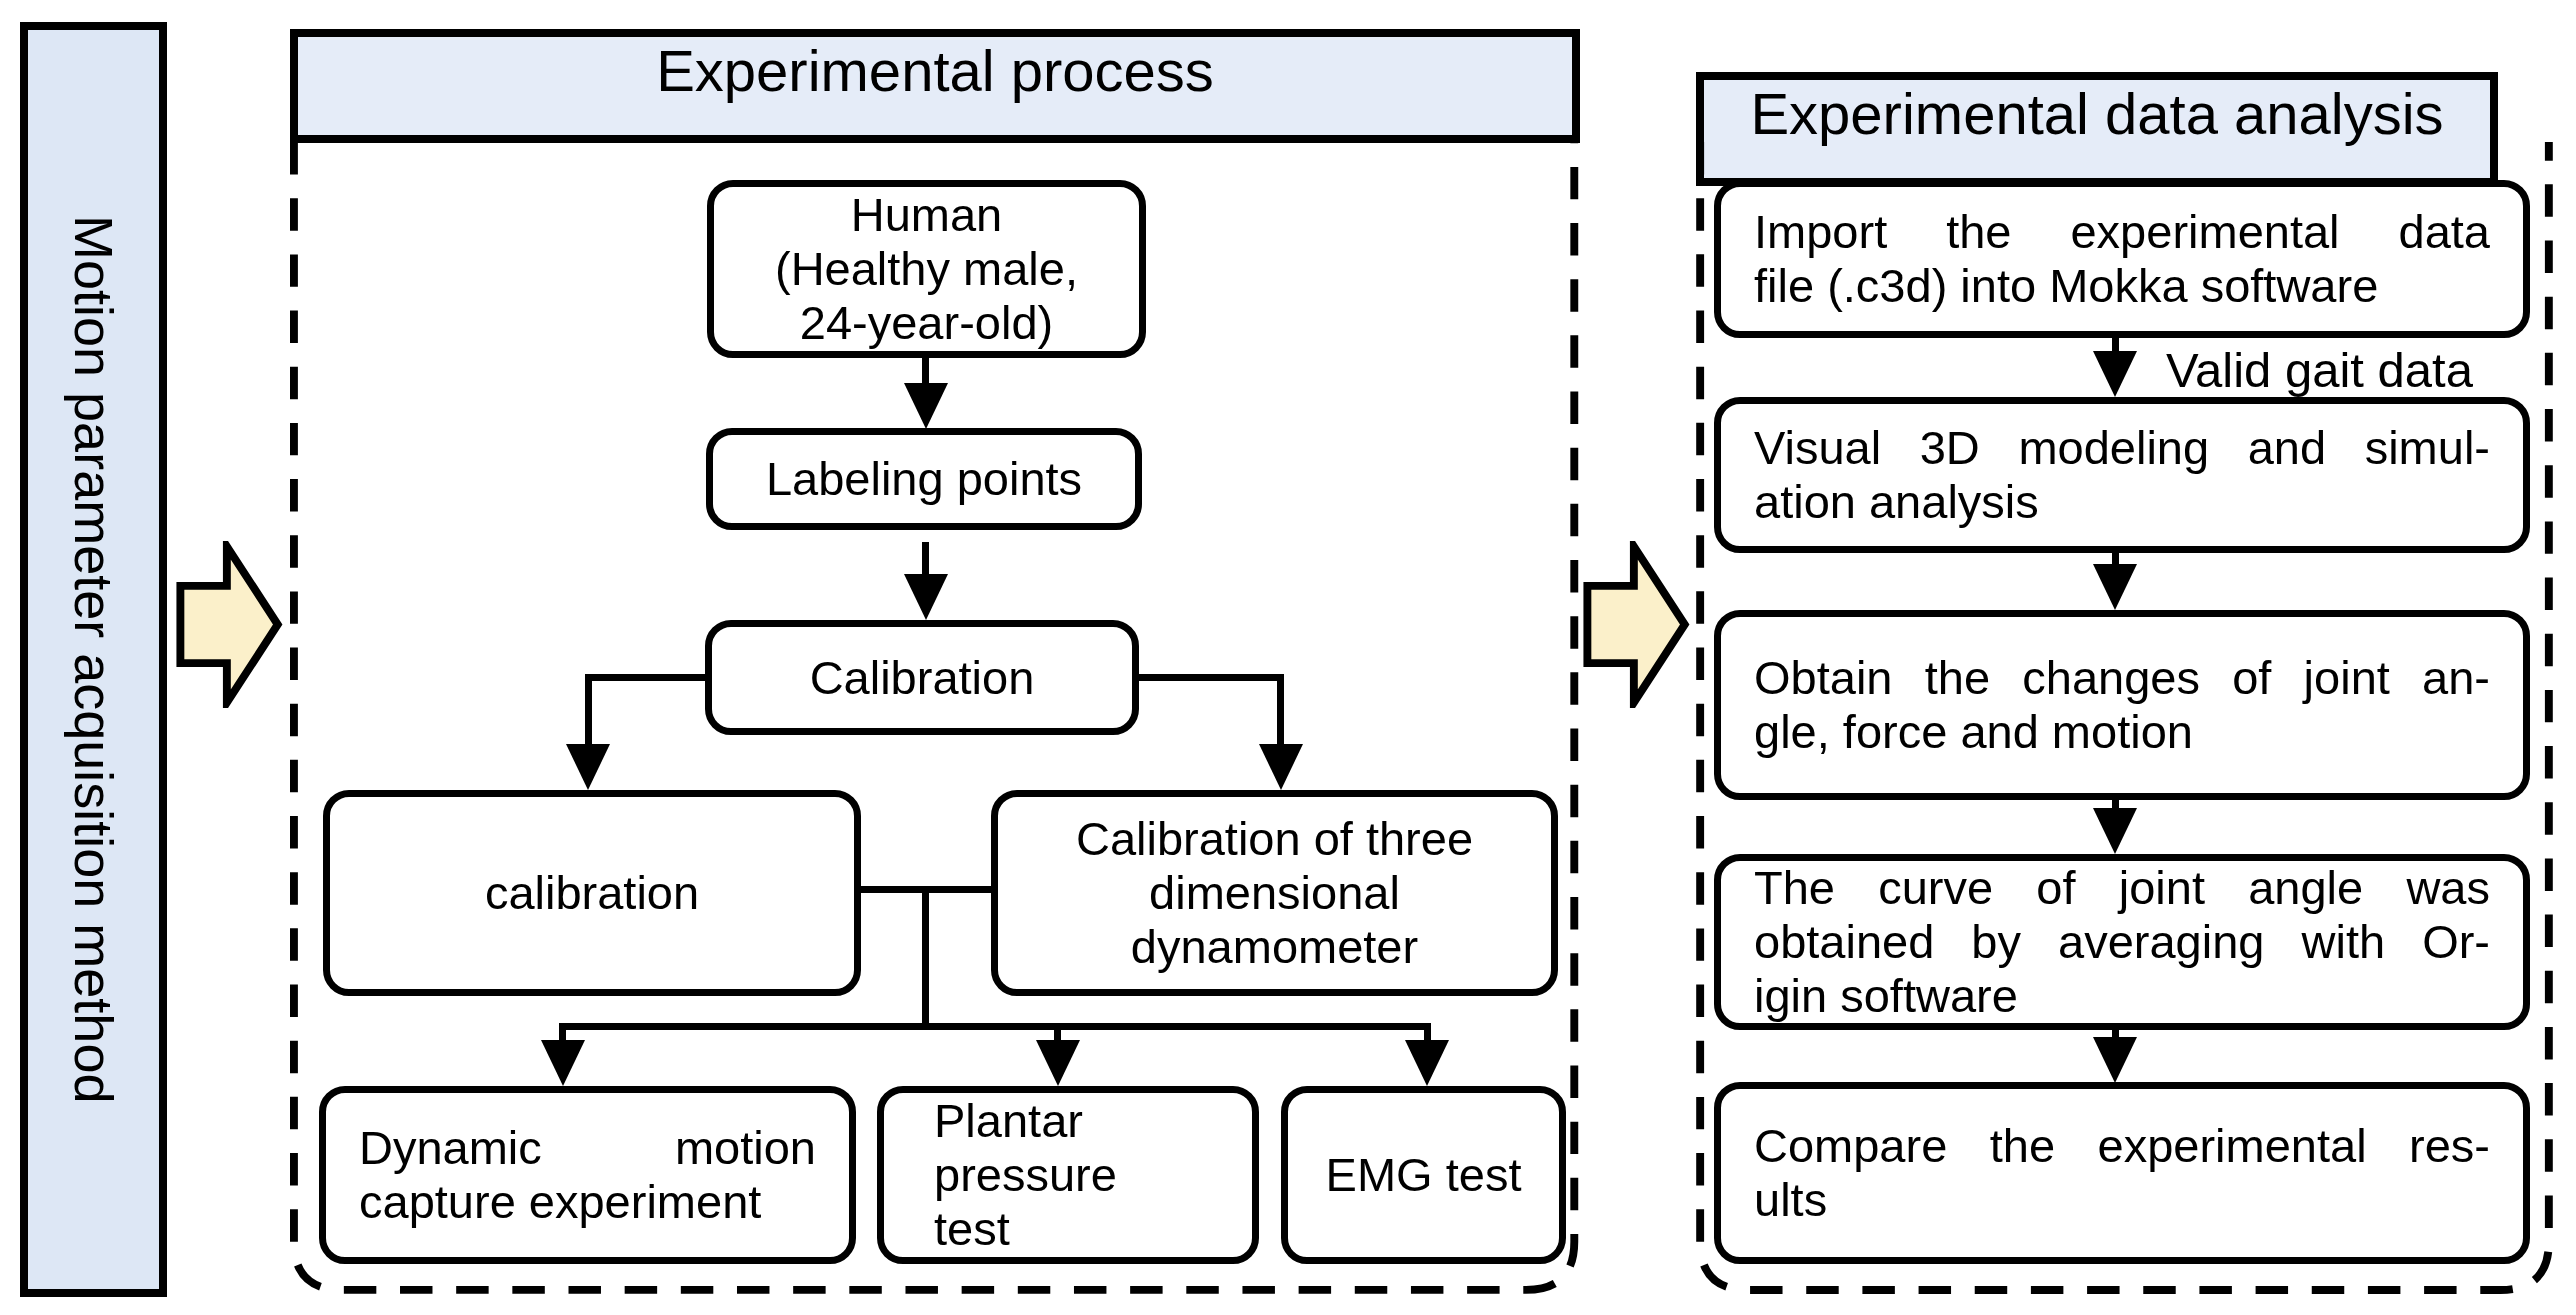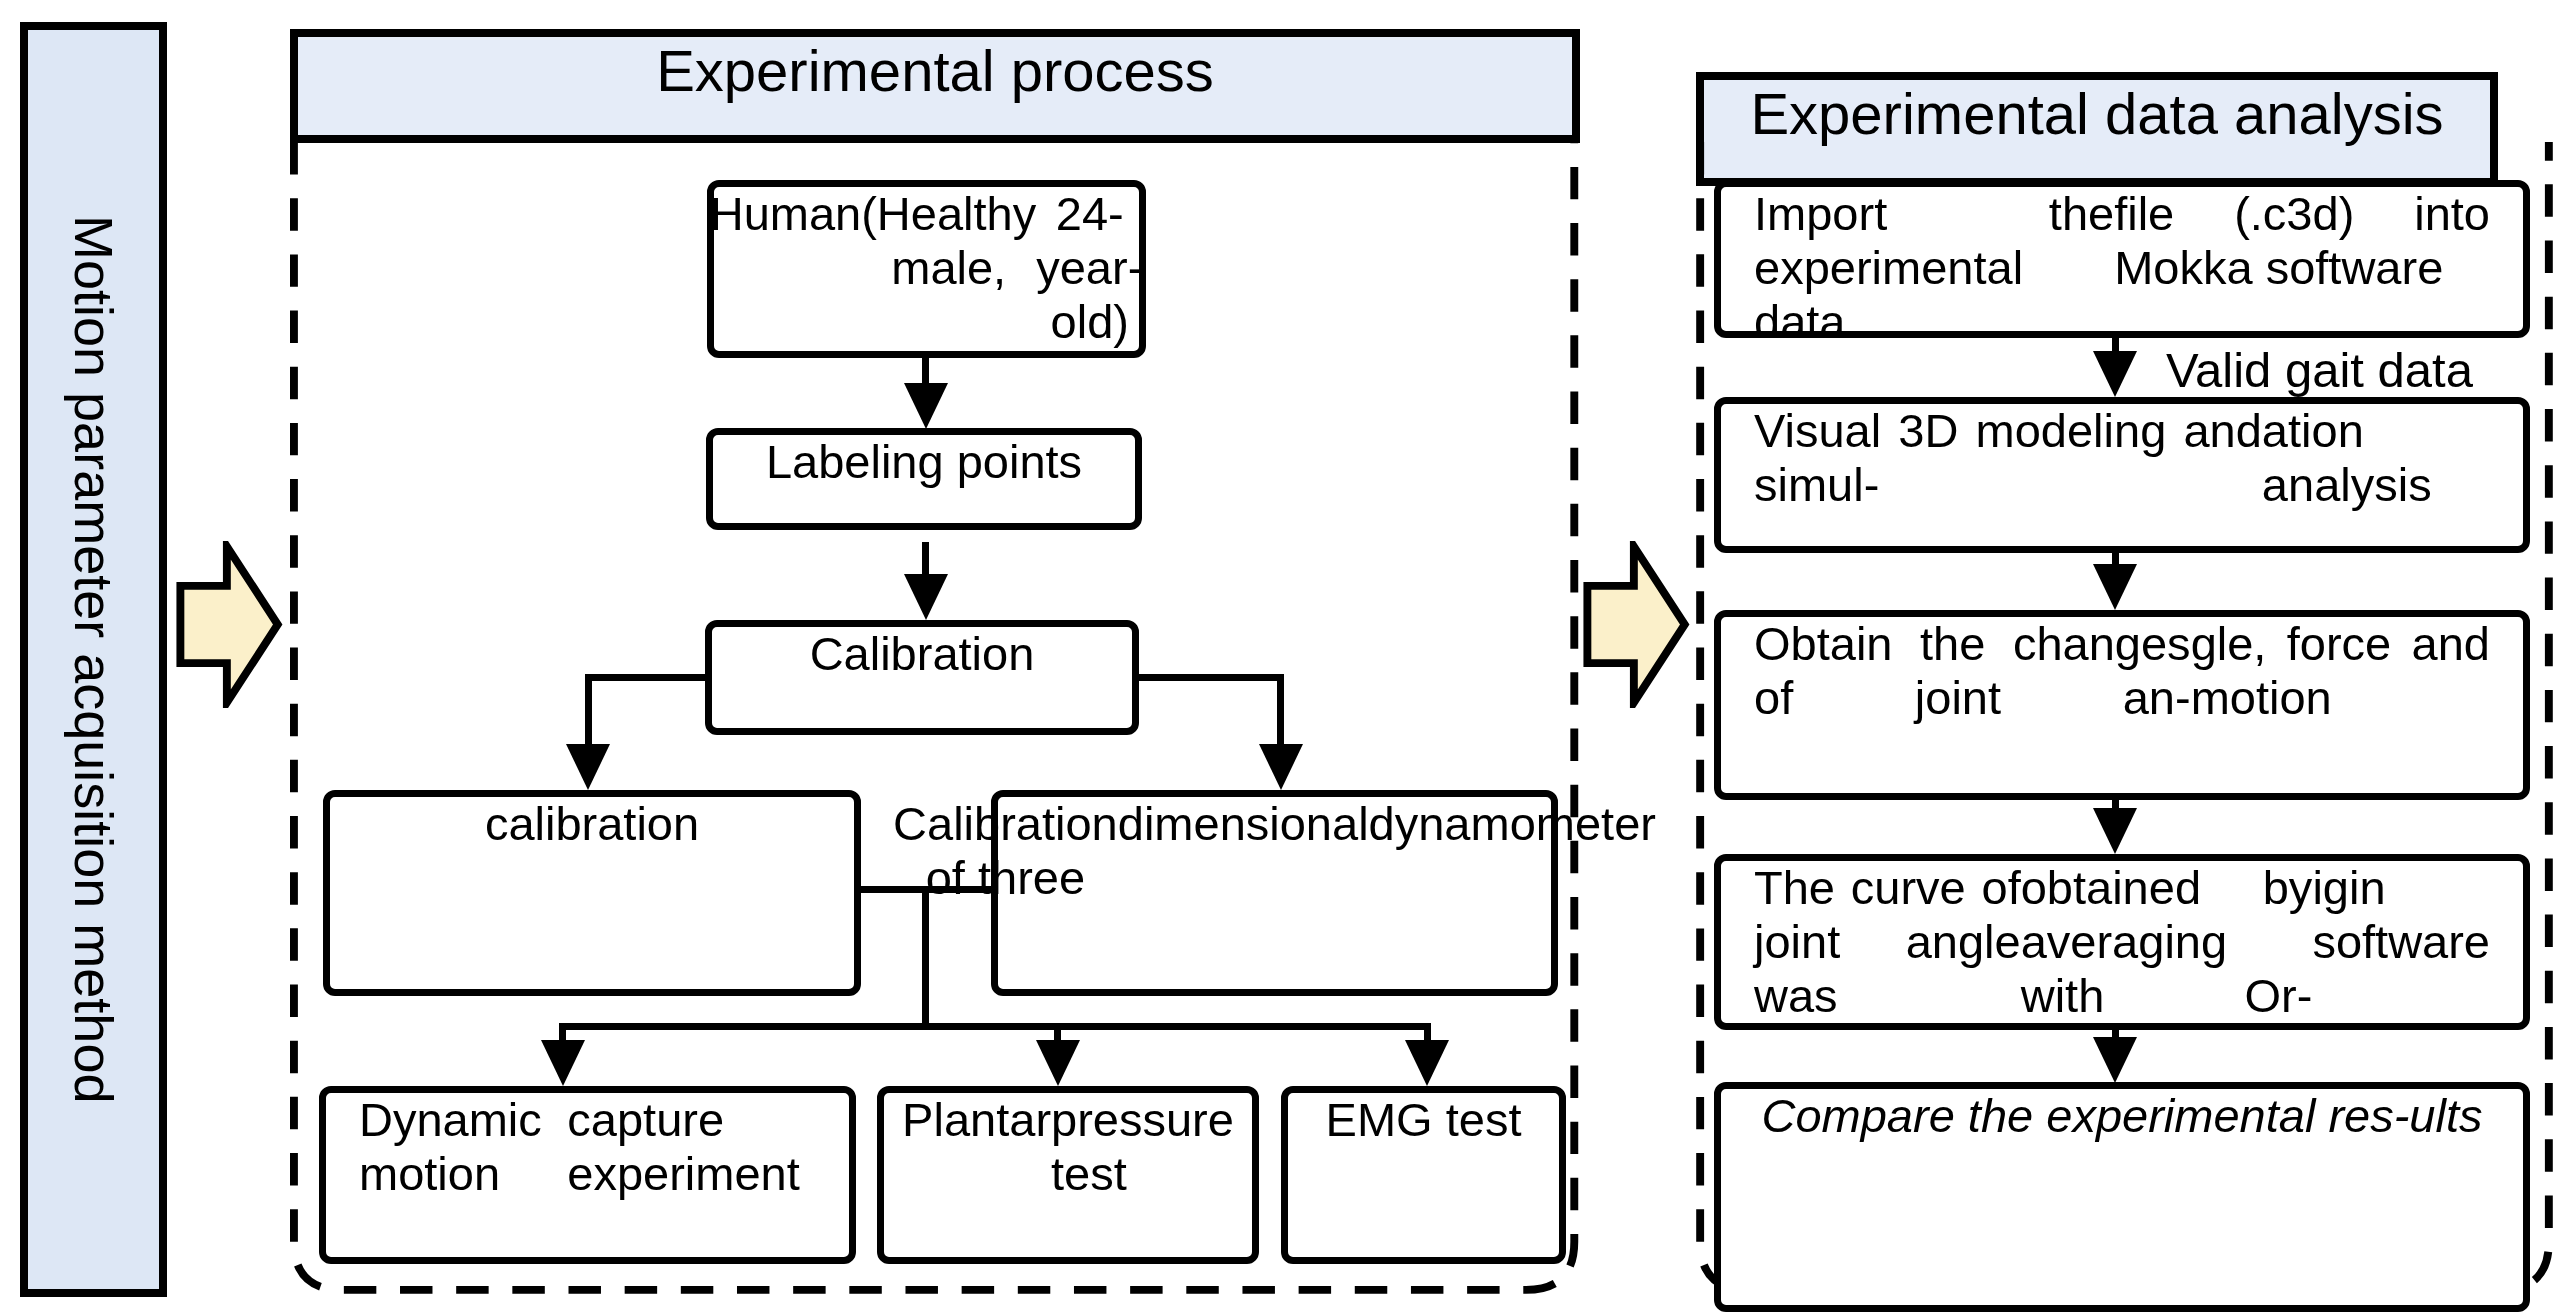--- a/index.html
+++ b/index.html
@@ -55,24 +55,24 @@
     fill: none;
     stroke: var(--line-color);
     stroke-width: 9px;
     stroke-dasharray: 37 27;
   }
   
   .node {
     position: absolute;
     background: var(--box-fill);
     border: 7px solid var(--line-color);
-    border-radius: 12px;
+    border-radius: 26px;
     box-sizing: border-box;
     display: flex;
-    flex-direction: row;
+    flex-direction: column;
     justify-content: center;
     font-size: 47px;
   }
   .tline { line-height: 54px; }
   .cbox { text-align: center; padding: 0 8.8px; }
   .lbox { text-align: left; padding: 0 50px; }
   .jbox { padding: 0 33px; }
   .jbox .tline { text-align: justify; text-align-last: justify; }
   .jbox .tline:last-child { text-align-last: left; }
   
@@ -214,19 +214,19 @@
 
   <div class="node jbox" style="left:1714px; top:854px; width:816px; height:176px;">
       <div class="tline">The curve of joint angle was</div>
       <div class="tline">obtained by averaging with Or-</div>
       <div class="tline">igin software</div>
     </div>
 
   <div class="cline" style="left:2112px; top:1030px; width:7px; height:8.8px;"></div>
   <div class="ahead" style="left:2093px; top:1037px;"></div>
 
-  <div class="node jbox" style="left:1714px; top:1082px; width:816px; height:230px;font-style:italic;">
+  <div class="node jbox" style="left:1714px; top:1082px; width:816px; height:182px;">
       <div class="tline">Compare the experimental res-</div>
       <div class="tline">ults</div>
     </div>
 
 </div>
 
 
 </body></html>

